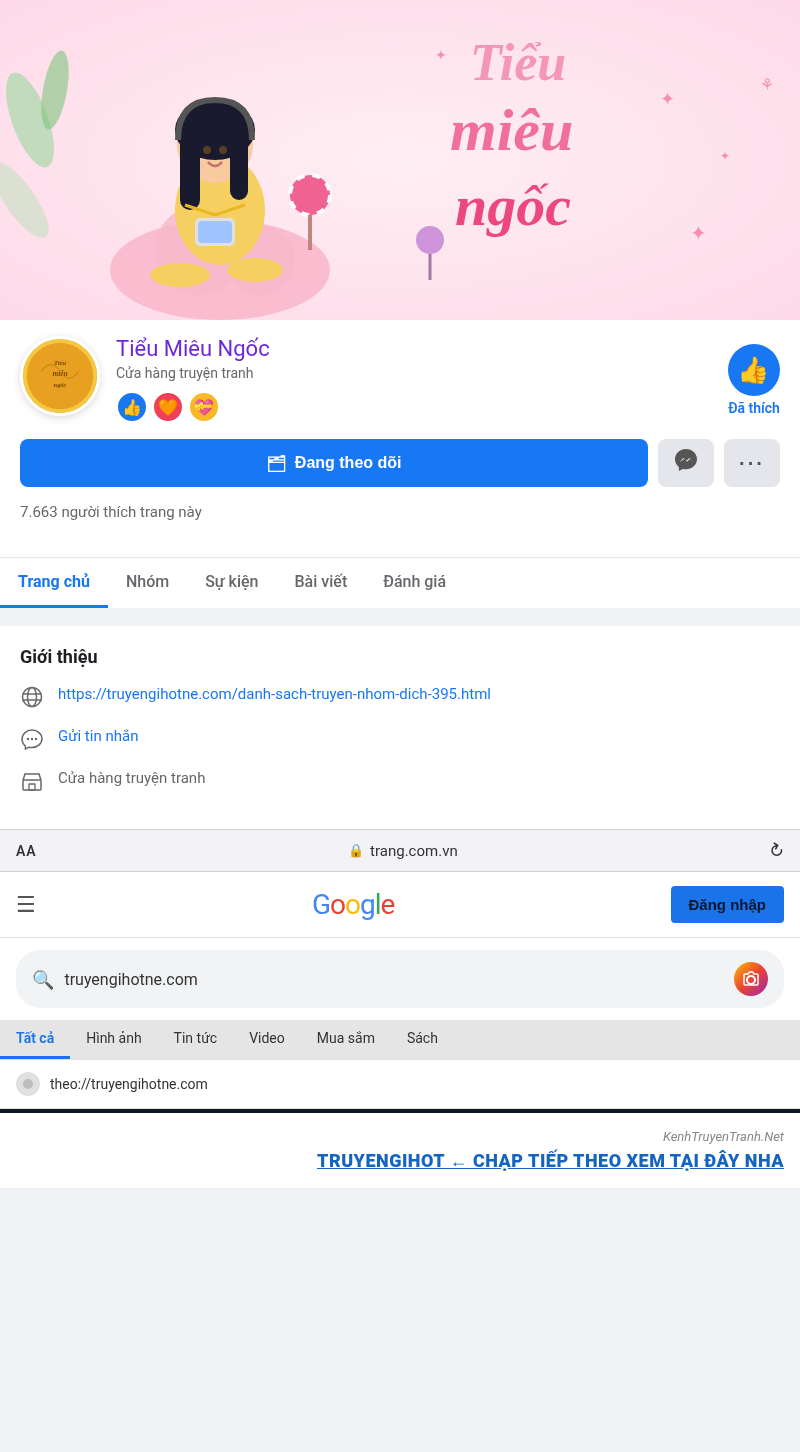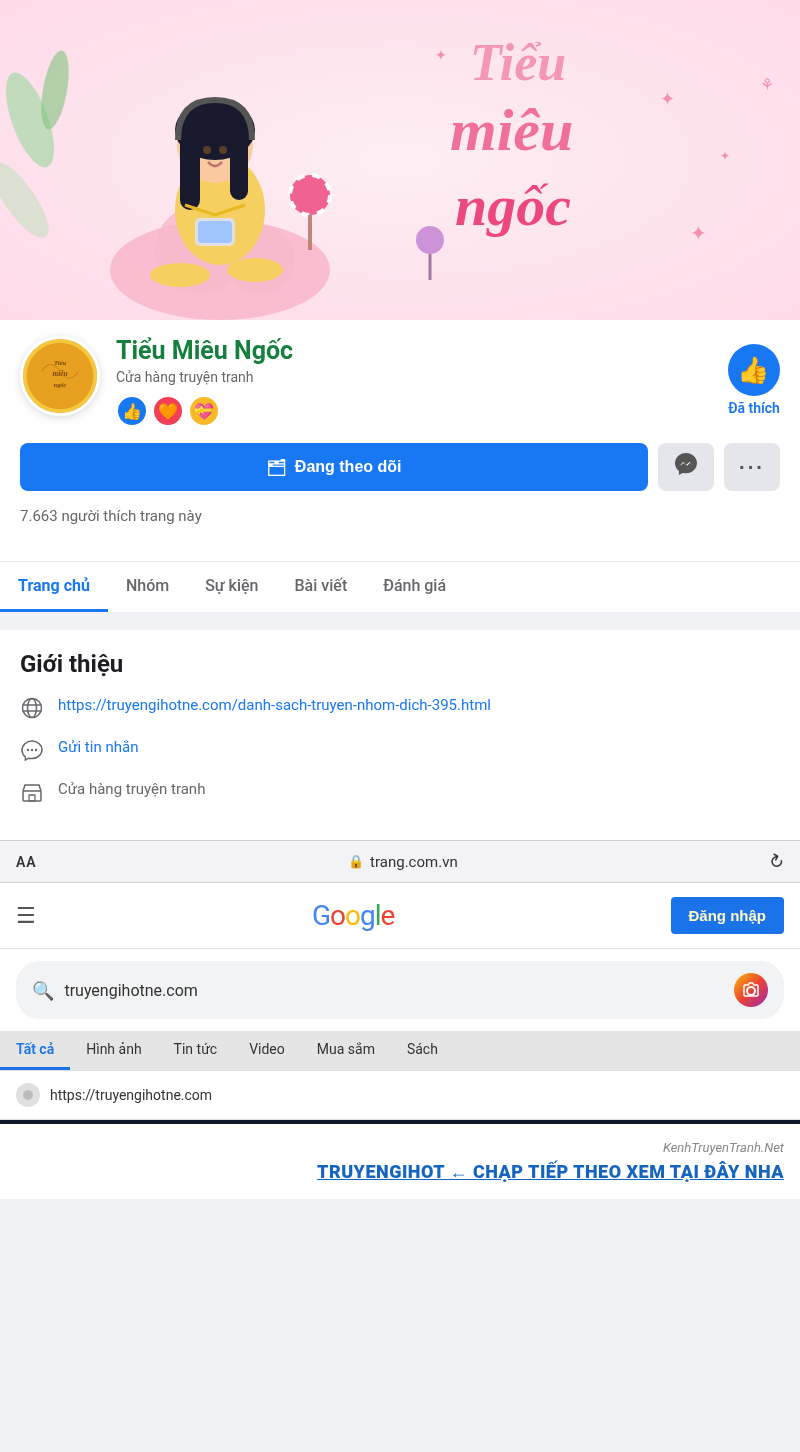--- a/index.html
+++ b/index.html
@@ -59,23 +59,23 @@
       flex-shrink: 0;
       overflow: hidden;
       position: relative;
     }
 
     .profile-info {
       flex: 1;
     }
 
     .profile-name {
-      font-size: 25px;
-      font-weight: 700;
-      color: #15803d;
+      font-size: 22px;
+      font-weight: 400;
+      color: #6d28d9;
       margin-bottom: 4px;
     }
 
     .profile-category {
       font-size: 14px;
       color: #65676b;
       margin-bottom: 10px;
     }
 
     .reaction-icons {
@@ -207,21 +207,21 @@
     }
 
     
     .intro-section {
       background: #fff;
       padding: 20px;
       margin-top: 10px;
     }
 
     .intro-title {
-      font-size: 24px;
+      font-size: 18px;
       font-weight: 700;
       color: #1c1e21;
       margin-bottom: 16px;
     }
 
     .intro-item {
       display: flex;
       align-items: flex-start;
       gap: 14px;
       margin-bottom: 16px;
@@ -319,21 +319,21 @@
 
     .google-logo .g { color: #4285F4; }
     .google-logo .o1 { color: #EA4335; }
     .google-logo .o2 { color: #FBBC05; }
     .google-logo .g2 { color: #4285F4; }
     .google-logo .l { color: #34A853; }
     .google-logo .e { color: #EA4335; }
 
     .btn-login {
       background: #1a73e8;
-      color: #fef9c3;
+      color: #0f172a;
       border: none;
       border-radius: 4px;
       padding: 10px 18px;
       font-size: 15px;
       font-weight: 600;
       cursor: pointer;
     }
 
     .search-bar {
       margin: 12px 16px;
@@ -690,21 +690,21 @@
       </div>
     </div>
 
     <div class="search-result-url">
       <div class="result-favicon">
         <svg width="16" height="16" viewBox="0 0 16 16" fill="none" xmlns="http://www.w3.org/2000/svg">
           <circle cx="8" cy="8" r="7" fill="#e0e0e0"></circle>
           <circle cx="8" cy="8" r="5" fill="#bdbdbd"></circle>
         </svg>
       </div>
-      <span class="result-url-text">https://truyengihotne.com</span>
+      <span class="result-url-text">theo://truyengihotne.com</span>
     </div>
   </div>
 
   <div class="bottom-banner">
     <div class="banner-watermark">KenhTruyenTranh.Net</div>
     <div class="banner-main">TRUYENGIHOT ← CHẠP TIẾP THEO XEM TẠI ĐÂY NHA</div>
   </div>
 
 </div>
 

